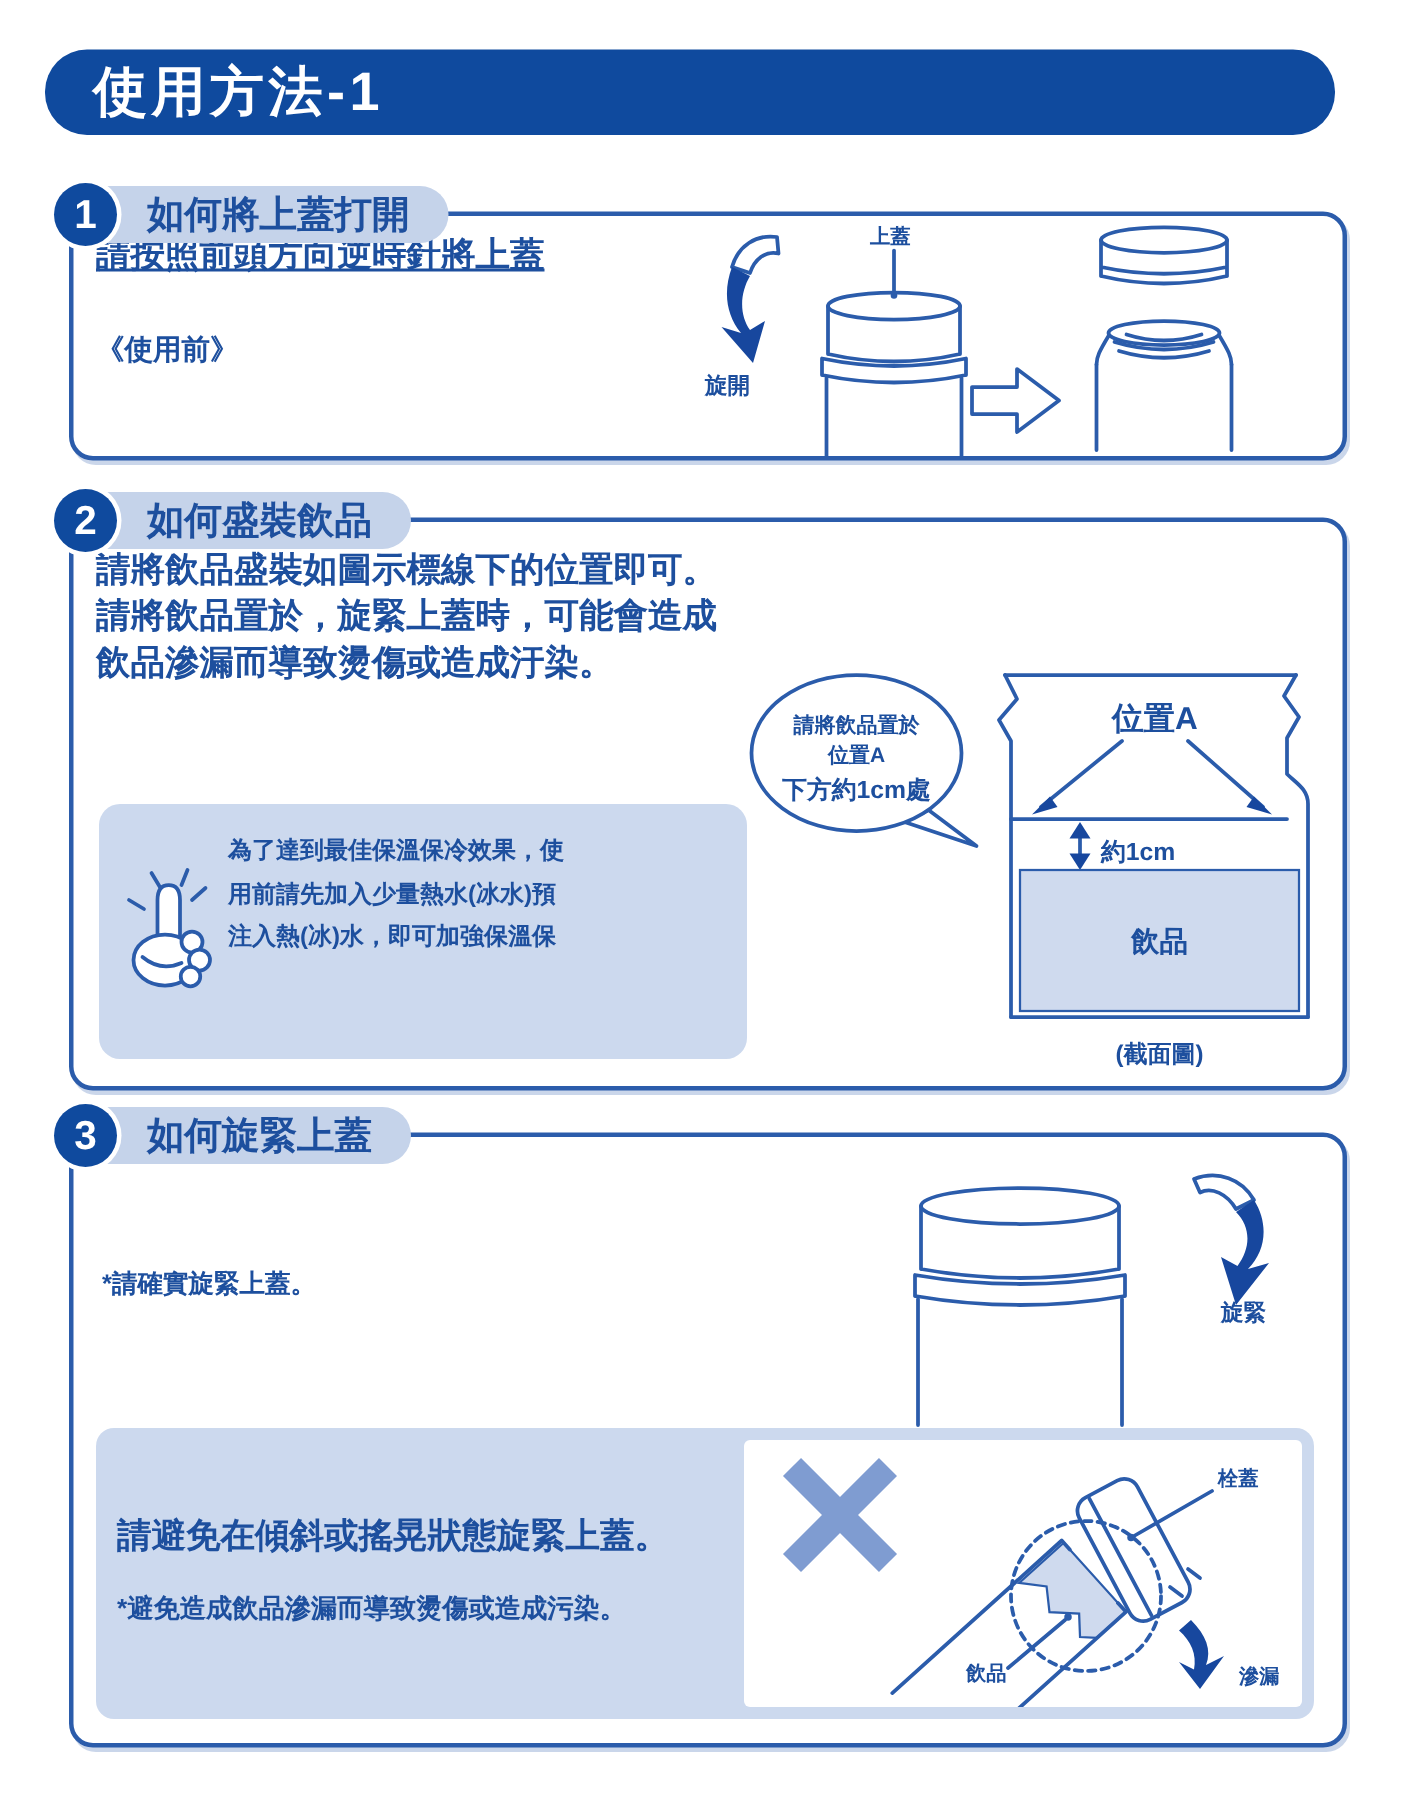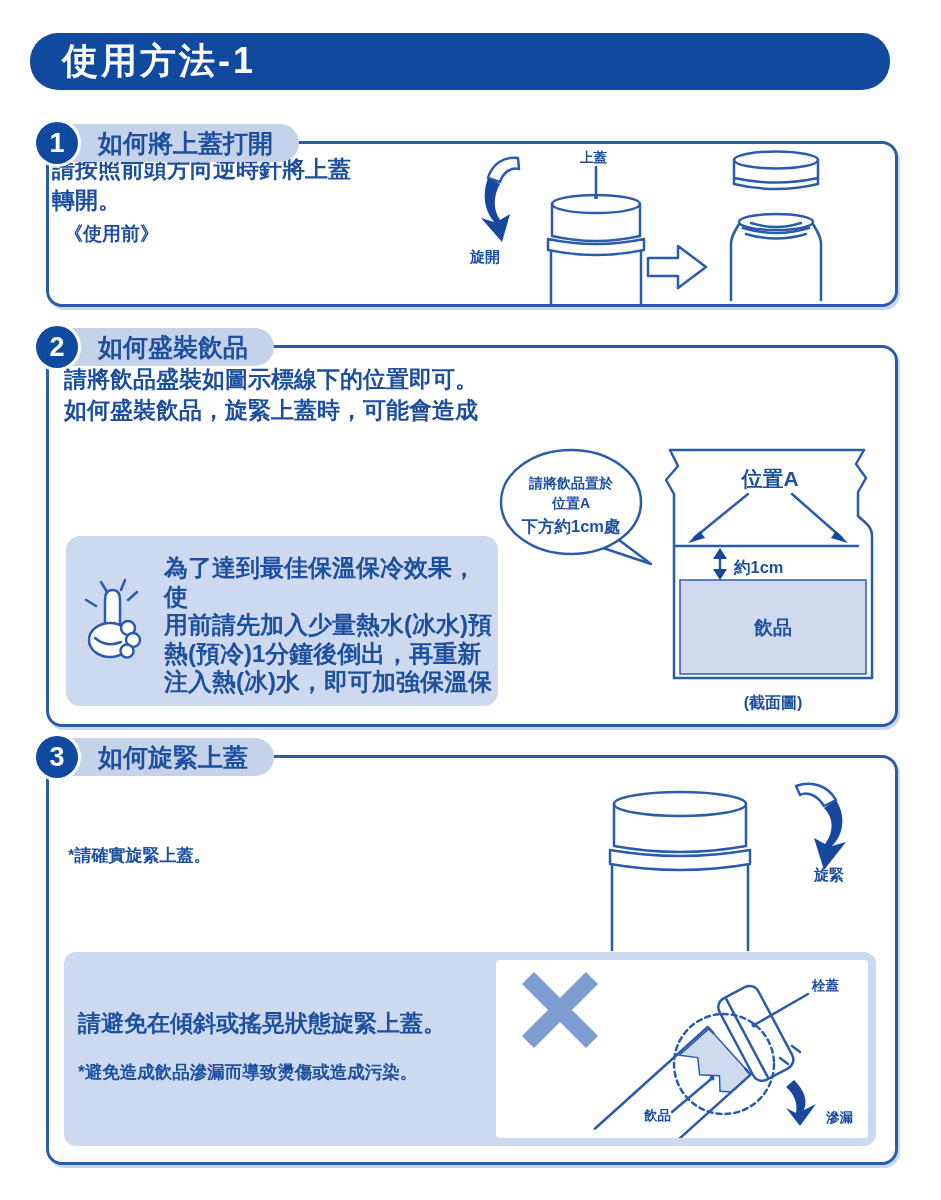--- a/index.html
+++ b/index.html
@@ -28,21 +28,21 @@
   .sechead{position:absolute;left:36px;display:flex;align-items:center;z-index:3;}
   .badge{width:42px;height:42px;border-radius:50%;background:var(--banner-blue);color:#fff;font-size:27px;
     font-weight:bold;display:flex;align-items:center;justify-content:center;box-shadow:0 0 0 3px #fff;z-index:2;}
   .pill{margin-left:-22px;height:38px;line-height:38px;background:var(--pill-blue);border-radius:6px 19px 19px 6px;
     padding:0 26px 0 42px;font-size:25px;font-weight:bold;color:var(--text-blue);white-space:nowrap;z-index:1;}
 
   .txt{position:absolute;font-weight:bold;color:var(--text-blue);}
   .fs23{font-size:23px;line-height:31px;}
   .fs19{font-size:19px;line-height:27px;}
   .fs17{font-size:17px;line-height:24px;}
-  .fs20{font-size:24px;line-height:28.5px;margin-left:12px;}
+  .fs20{font-size:16px;line-height:28.5px;}
 
   .tipbox{position:absolute;left:66px;top:536px;width:432px;height:170px;background:var(--panel-blue);border-radius:14px;}
   .warnbox{position:absolute;left:64px;top:952px;width:812px;height:194px;background:var(--panel-blue);border-radius:12px;}
   .whitepanel{position:absolute;left:432px;top:8px;width:372px;height:178px;background:#fff;border-radius:4px;overflow:hidden;}
 
   svg{position:absolute;overflow:hidden;}
   .st{stroke:var(--line-blue);stroke-width:2.5;fill:none;stroke-linecap:round;stroke-linejoin:round;}
   .stw{stroke:var(--line-blue);stroke-width:2.5;fill:#fff;stroke-linejoin:round;}
   .fb{fill:var(--arrow-blue);stroke:none;}
   .svgt{fill:var(--text-blue);font-weight:bold;font-family:"Liberation Sans","DejaVu Sans",sans-serif;}
@@ -55,23 +55,22 @@
 
   <div class="banner">
     <span class="t">使用方法-1</span>
   </div>
 
   <div class="secbox" style="top:141px;height:166px;"></div>
   <div class="sechead" style="top:122px;">
     <div class="badge">1</div>
     <div class="pill">如何將上蓋打開</div>
   </div>
-  <div class="txt fs23" style="left:52px;top:154px;">
+  <div class="txt fs23" style="left:64px;top:154px;text-decoration:underline;">
     <div>請按照前頭方向逆時針將上蓋</div>
-    <div>轉開。</div>
   </div>
   <div class="txt fs19" style="left:64px;top:220px;">《使用前》</div>
 
   <svg style="left:452px;top:146px;" width="440" height="158" viewBox="0 0 440 158">
     <g transform="translate(14,6)">
       <path class="stw" stroke-width="2" d="M52,6 C38,4 26,12 22,26 L34,30 C37,21 44,15 53,17 Z"></path>
       <path class="fb" d="M22,26 C16,42 18,58 28,70 L15,66 L36,90 L44,62 L34,68 C27,58 27,44 34,32 Z"></path>
       <text class="svgt" x="4" y="110" font-size="15">旋開</text>
     </g>
     <g transform="translate(86,4)">
@@ -94,37 +93,37 @@
     </g>
   </svg>
 
   <div class="secbox" style="top:345px;height:382px;"></div>
   <div class="sechead" style="top:326px;">
     <div class="badge">2</div>
     <div class="pill">如何盛裝飲品</div>
   </div>
   <div class="txt fs23" style="left:64px;top:364px;">
     <div>請將飲品盛裝如圖示標線下的位置即可。</div>
-    <div>如何盛裝飲品，旋緊上蓋時，可能會造成</div>
+    <div>請將飲品置於，旋緊上蓋時，可能會造成</div>
+    <div>飲品滲漏而導致燙傷或造成汙染。</div>
   </div>
 
   <div class="tipbox">
     <svg style="left:14px;top:36px;" width="70" height="96" viewBox="0 0 70 96">
       <path class="st" stroke-width="3.5" d="M6,28 L16,34 M21,10 L27,20 M45,8 L41,18 M57,20 L48,28"></path>
       <path class="stw" stroke-width="3" d="M25,28 Q25,18 32.5,18 Q40,18 40,28 V62 H25 Z"></path>
       <ellipse class="stw" stroke-width="3" cx="30" cy="68" rx="21" ry="17"></ellipse>
       <circle class="stw" stroke-width="3" cx="48" cy="56" r="7"></circle>
       <circle class="stw" stroke-width="3" cx="53" cy="68" r="7"></circle>
       <circle class="stw" stroke-width="3" cx="47" cy="79" r="6.5"></circle>
       <path class="st" stroke-width="3" d="M15,66 Q27,76 41,70"></path>
     </svg>
     <div class="txt fs20" style="left:86px;top:18px;">
       <div>為了達到最佳保溫保冷效果，使</div>
       <div>用前請先加入少量熱水(冰水)預</div>
-      <div>熱(預冷)1分鐘後倒出，再重新</div>
       <div>注入熱(冰)水，即可加強保溫保</div>
     </div>
   </div>
 
   <svg style="left:496px;top:436px;" width="400" height="284" viewBox="0 0 400 284">
     <g transform="translate(3,8)">
       <polygon class="stw" points="120,96 152,120 104,104"></polygon>
       <ellipse class="stw" cx="72" cy="58" rx="70" ry="52"></ellipse>
       <text class="svgt" x="72" y="44" font-size="14" text-anchor="middle">請將飲品置於</text>
       <text class="svgt" x="72" y="64" font-size="14" text-anchor="middle">位置A</text>

